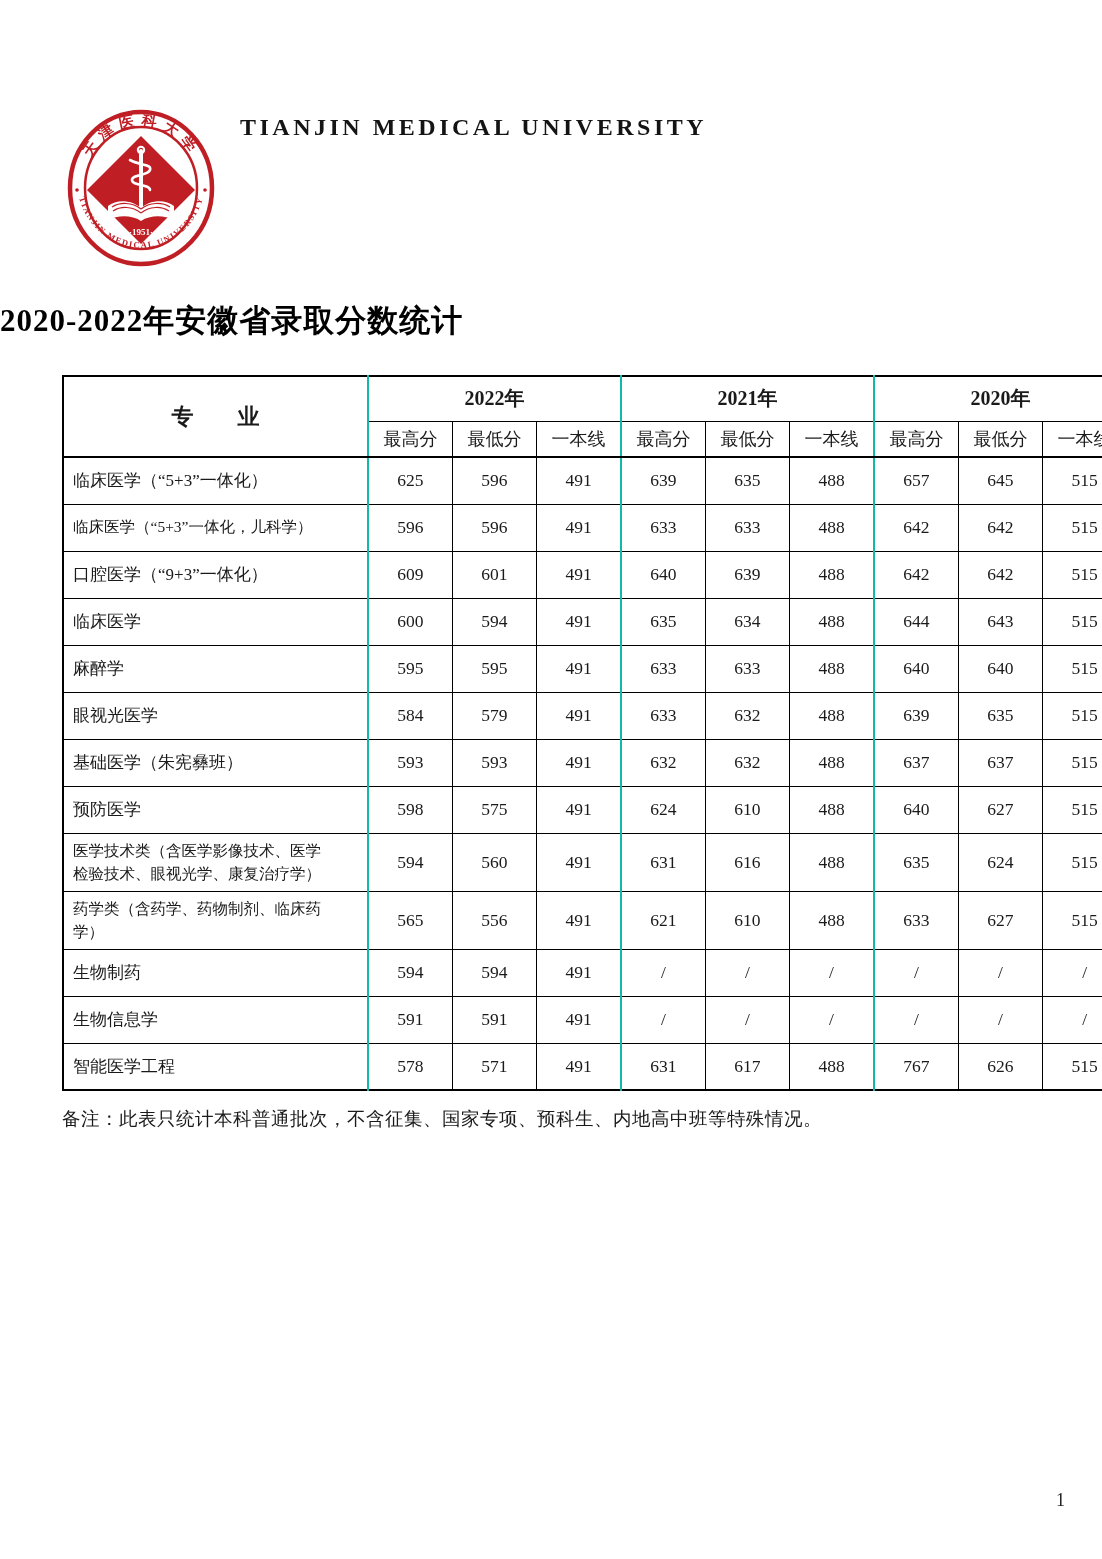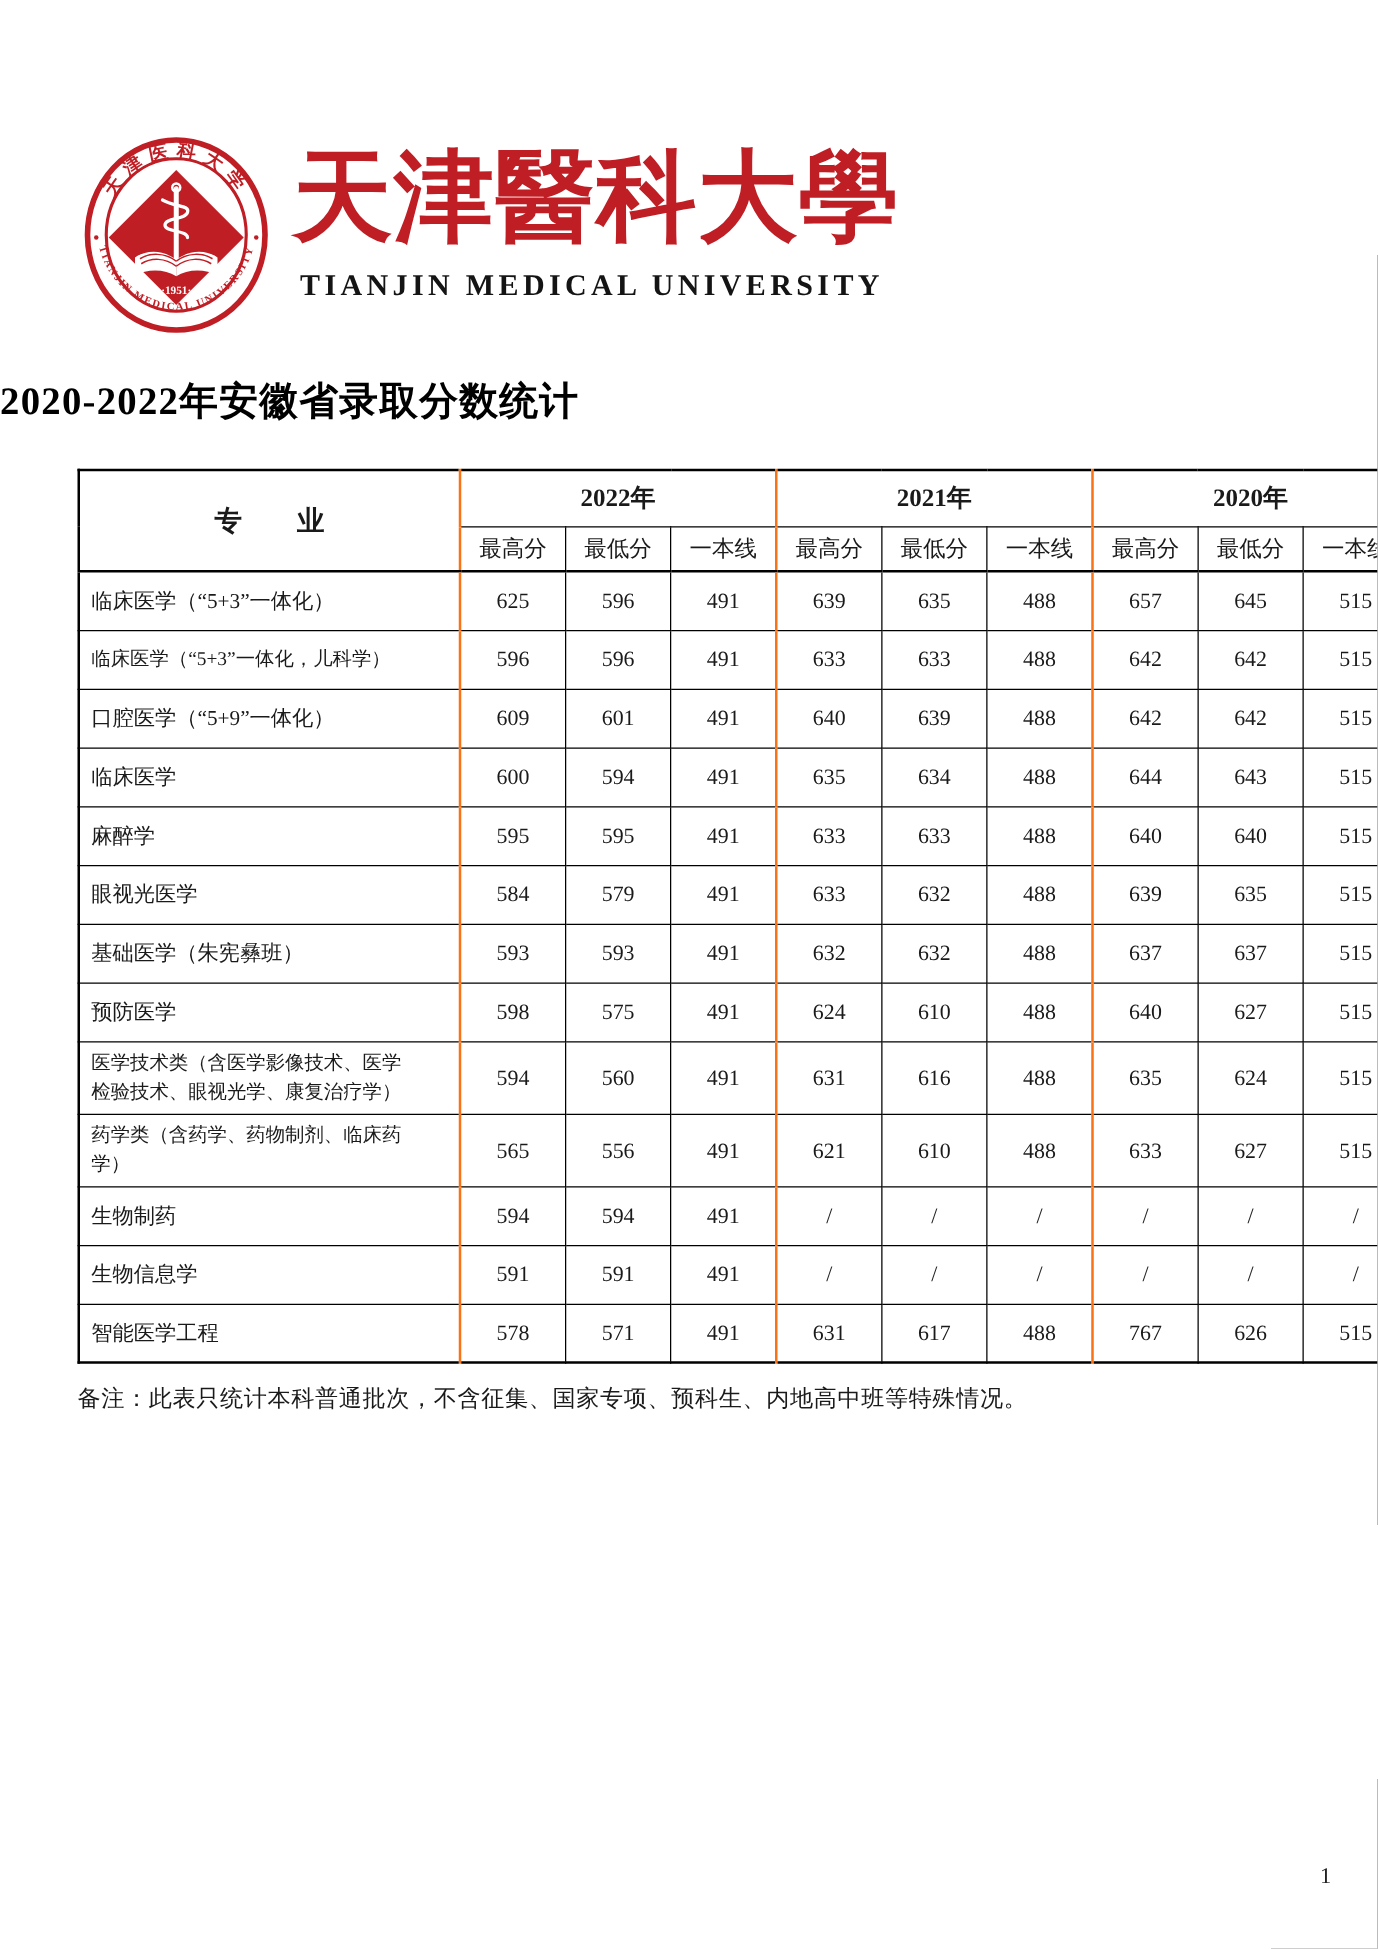--- a/index.html
+++ b/index.html
@@ -27,21 +27,21 @@
     font-size:31px; font-weight:bold; color:#000;
     letter-spacing:1px;
   }
   
   table.score-table {
     position:absolute; top:375px; left:62px; width:1066px;
     border-collapse:collapse; table-layout:fixed;
     border:2.5px solid #000;
   }
   .score-table th, .score-table td { border:1px solid #000; color:#1a1a1a; }
-  .score-table .group-start { border-left:2px solid #f97316; }
+  .score-table .group-start { border-left:2px solid #14b8a6; }
   tr.year-row { height:45px; }
   tr.sub-row  { height:36px; }
   th.major-h  { font-size:22px; font-weight:bold; white-space:pre; text-align:center; border-bottom:2px solid #000; }
   th.year     { font-size:20px; font-weight:bold; text-align:center; }
   th.sub      { font-size:18px; font-weight:normal; text-align:center; border-bottom:2px solid #000; }
   td.major    { text-align:left; padding-left:9px; font-size:17px; }
   td.major.long  { font-size:15.5px; }
   td.major.xlong { font-size:15.5px; padding-right:40px; line-height:1.5; }
   td.val      { text-align:center; font-size:17.5px; }
   
@@ -86,21 +86,20 @@
       <g>
         <path d="M 75,100 C 64,91 50,92 42,98 L 42,112 C 52,107 66,107 75,113 Z" fill="#ffffff"></path>
         <path d="M 75,100 C 86,91 100,92 108,98 L 108,112 C 98,107 84,107 75,113 Z" fill="#ffffff"></path>
         <path d="M 75,101 C 66,94 54,94 46,99 M 75,105 C 66,98 55,98 47,103" fill="none" stroke="#c01e25" stroke-width="1.2"></path>
         <path d="M 75,101 C 84,94 96,94 104,99 M 75,105 C 84,98 95,98 103,103" fill="none" stroke="#c01e25" stroke-width="1.2"></path>
       </g>
       <text x="75" y="127" text-anchor="middle" font-size="9" font-weight="bold" fill="#ffffff" font-family="Liberation Serif, DejaVu Serif, serif">·1951·</text>
     </svg>
 
     <div class="names">
-      <div class="name-zh" style="color:#c01e25;">天津醫科大學</div>
       <div class="name-en">TIANJIN MEDICAL UNIVERSITY</div>
     </div>
   </header>
 
   <h1 class="title">2020-2022年安徽省录取分数统计</h1>
 
   <table class="score-table">
     <colgroup>
       <col style="width:305px">
       <col>
@@ -151,21 +150,21 @@
           <td class="val">596</td>
           <td class="val">491</td>
           <td class="val group-start">633</td>
           <td class="val">633</td>
           <td class="val">488</td>
           <td class="val group-start">642</td>
           <td class="val">642</td>
           <td class="val">515</td>
         </tr>
         <tr style="height: 47px;">
-          <td class="major">口腔医学（“5+9”一体化）</td>
+          <td class="major">口腔医学（“9+3”一体化）</td>
           <td class="val group-start">609</td>
           <td class="val">601</td>
           <td class="val">491</td>
           <td class="val group-start">640</td>
           <td class="val">639</td>
           <td class="val">488</td>
           <td class="val group-start">642</td>
           <td class="val">642</td>
           <td class="val">515</td>
         </tr>

